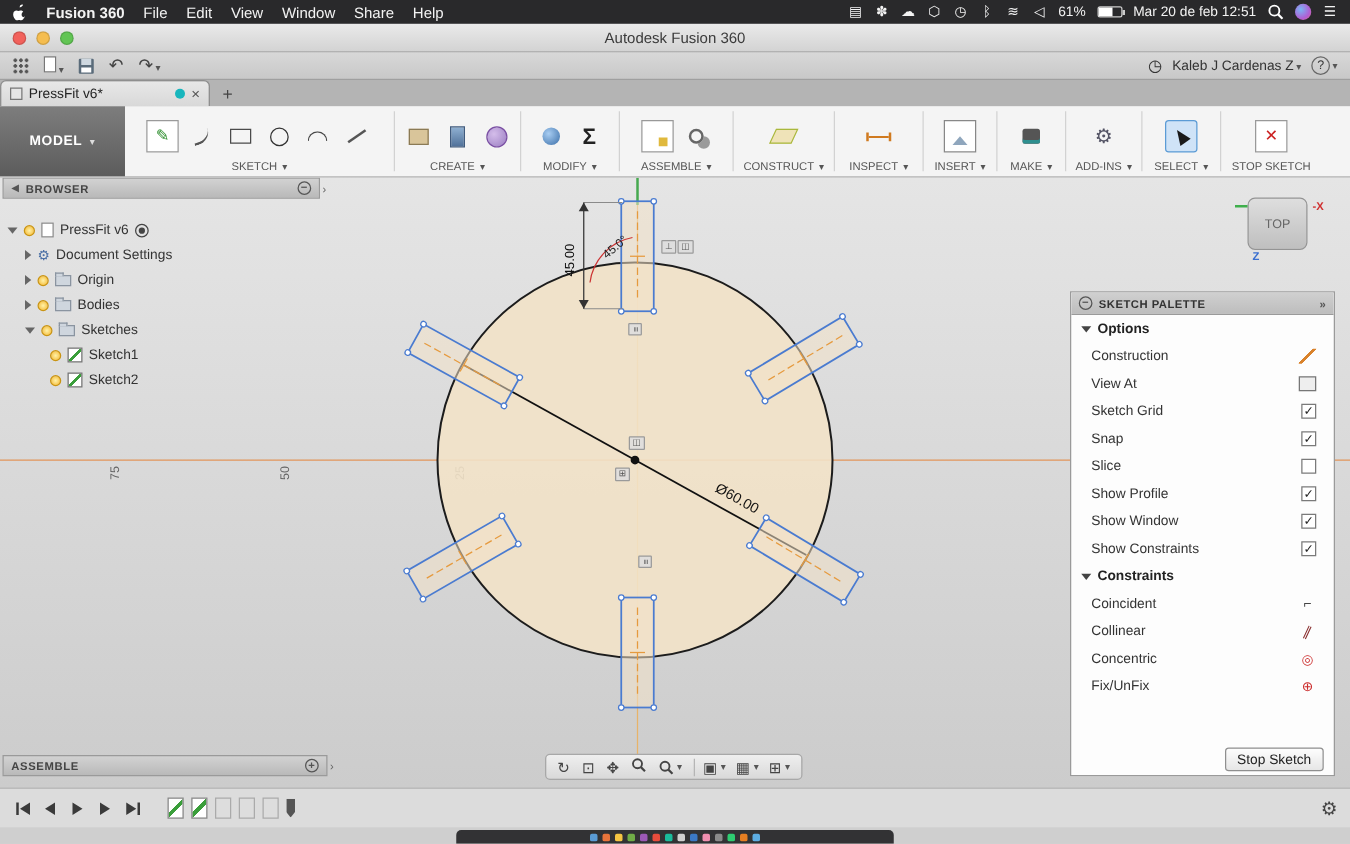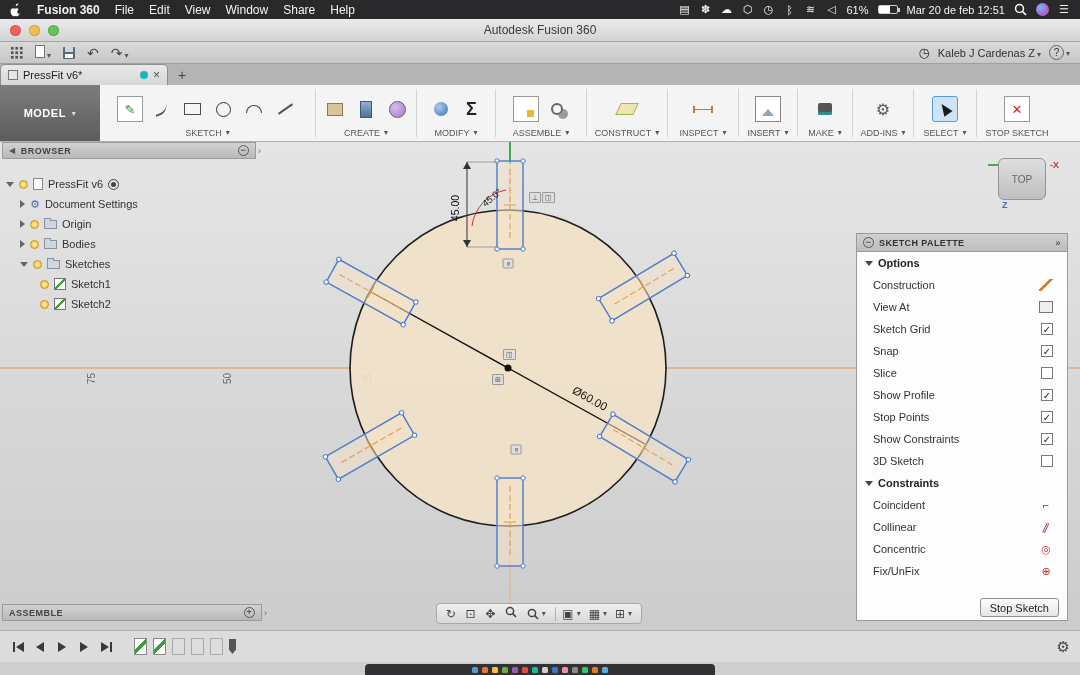--- a/index.html
+++ b/index.html
@@ -36,21 +36,21 @@
 .cube{width:10px;height:10px;border:1px solid #777;background:#e6e6e6}
 .syncdot{width:8px;height:8px;border-radius:50%;background:#18b6bd;margin-left:auto}
 .tabclose{color:#555;font-size:12px;cursor:default}
 .newtab{margin-left:10px;color:#444;font-size:14px;line-height:20px}
 
 .ribbon{position:absolute;left:0;top:85px;width:1080px;height:57px;background:#f4f4f4;border-bottom:1px solid #b2b2b2;display:flex;align-items:stretch;z-index:30}
 .workspace-btn{width:100px;background:linear-gradient(#7d7d7d,#5c5c5c);color:#fff;font-size:11px;font-weight:bold;letter-spacing:.5px;display:flex;align-items:center;justify-content:center;gap:4px}
 .workspace-btn .chev{color:#ddd}
 .rgroup{display:flex;flex-direction:column;align-items:center;justify-content:space-between;padding:5px 2px 3px}
 .ricons{display:flex;gap:5px;align-items:center;flex:1}
-.rlabel{font-size:9px;color:#555;display:flex;align-items:flex-start;gap:2px;white-space:nowrap}
+.rlabel{font-size:9px;color:#555;display:flex;align-items:flex-end;gap:2px;white-space:nowrap}
 .vsep{width:1px;background:#d2d2d2;margin:4px 0}
 .ric{width:26px;height:26px;display:flex;align-items:center;justify-content:center;position:relative;font-size:15px;color:#444}
 .ric.box-sketchpad{border:1.4px solid #9a9a9a;background:#fff;color:#2f8f2f;font-size:13px}
 .ric.box-rect::before{content:"";width:15px;height:10px;border:1.6px solid #4a4a4a}
 .ric.box-circle::before{content:"";width:13px;height:13px;border:1.7px solid #333;border-radius:50%}
 .ric.box-arc::before{content:"";width:14px;height:7px;border:1.7px solid #444;border-bottom:none;border-radius:14px 14px 0 0}
 .ric.box-dim::before{content:"";width:17px;height:2px;background:#555;transform:rotate(-35deg)}
 .ric.box-spline::before{content:"";width:14px;height:9px;border-bottom:2px solid #555;border-radius:0 0 12px 0;transform:rotate(-18deg)}
 .ric.box-body::before{content:"";width:14px;height:11px;background:#d9c59a;border:1px solid #8a7a55}
 .ric.box-extrude::before{content:"";width:10px;height:15px;background:linear-gradient(#8fb0d2,#51729a);border:1px solid #3f5a7d}
@@ -531,30 +531,26 @@
     </div>
   <div class="prow">
       <span>Slice</span>
       <span class="cb"></span>
     </div>
   <div class="prow">
       <span>Show Profile</span>
       <span class="cb">✓</span>
     </div>
   <div class="prow">
-      <span>Stop Points</span>
+      <span>Show Window</span>
       <span class="cb">✓</span>
     </div>
   <div class="prow">
       <span>Show Constraints</span>
       <span class="cb">✓</span>
-    </div>
-  <div class="prow">
-      <span>3D Sketch</span>
-      <span class="cb"></span>
     </div>
   <div class="psec">
       <span class="tri open"></span>
       <span>Constraints</span>
     </div>
   <div class="prow">
       <span>Coincident</span>
       <span class="cicon cc0">⌐</span>
     </div>
   <div class="prow">

